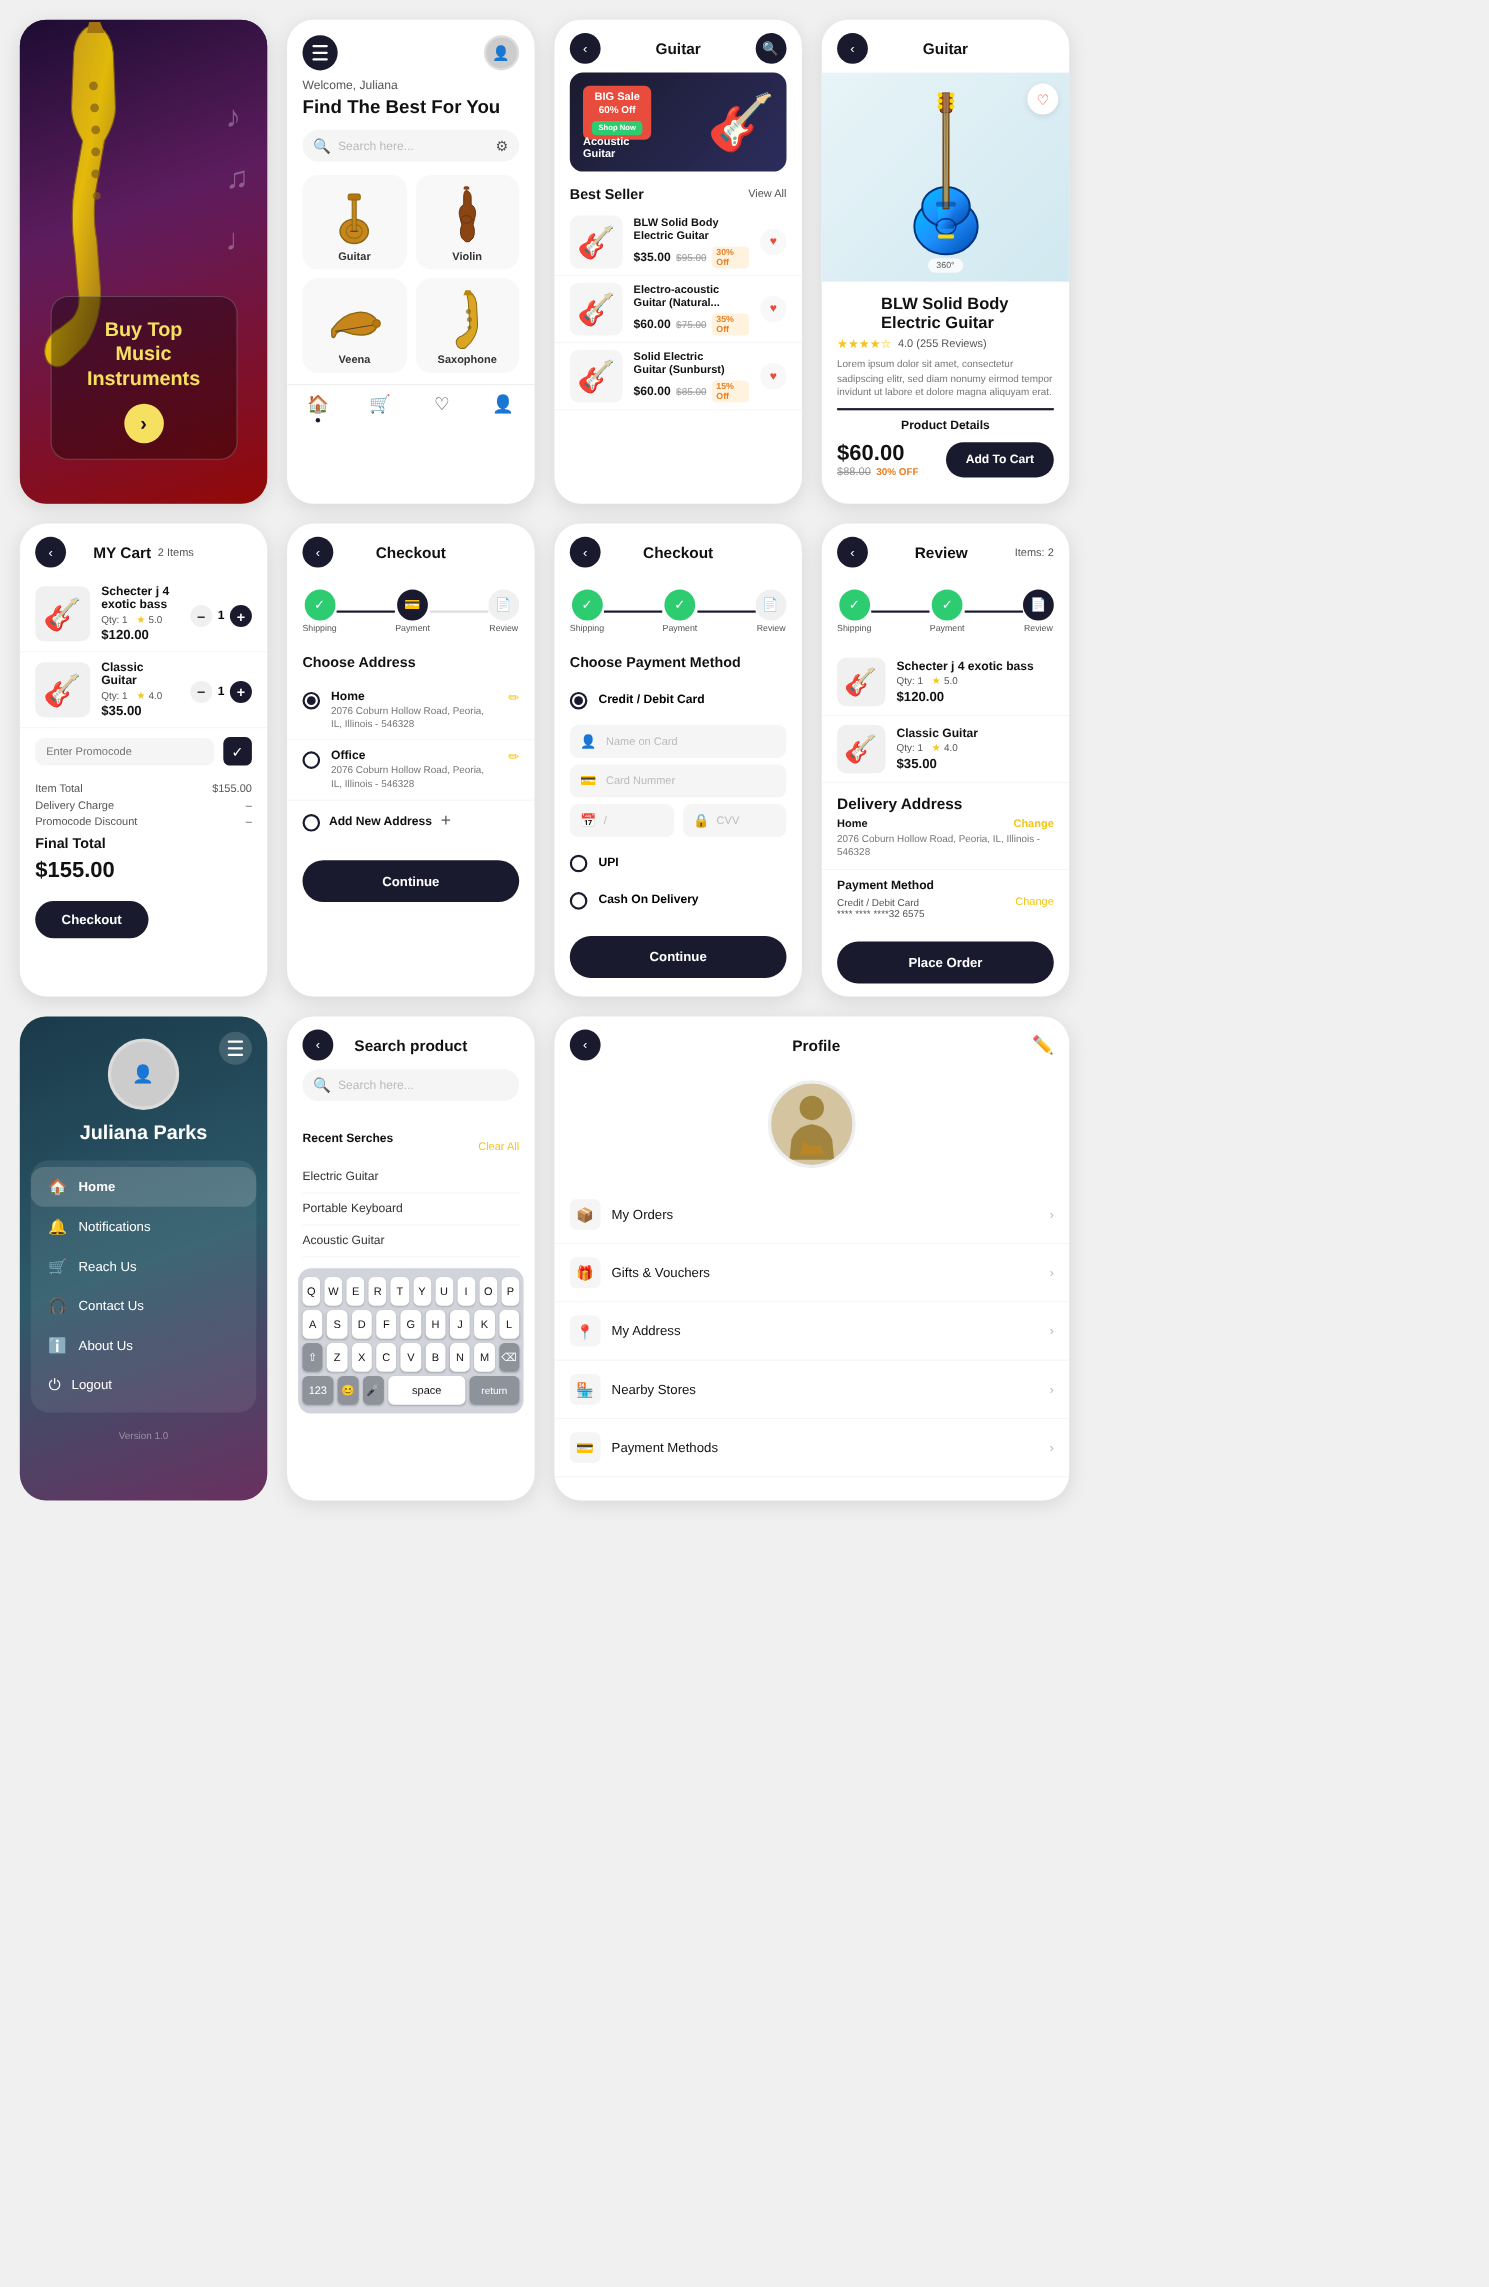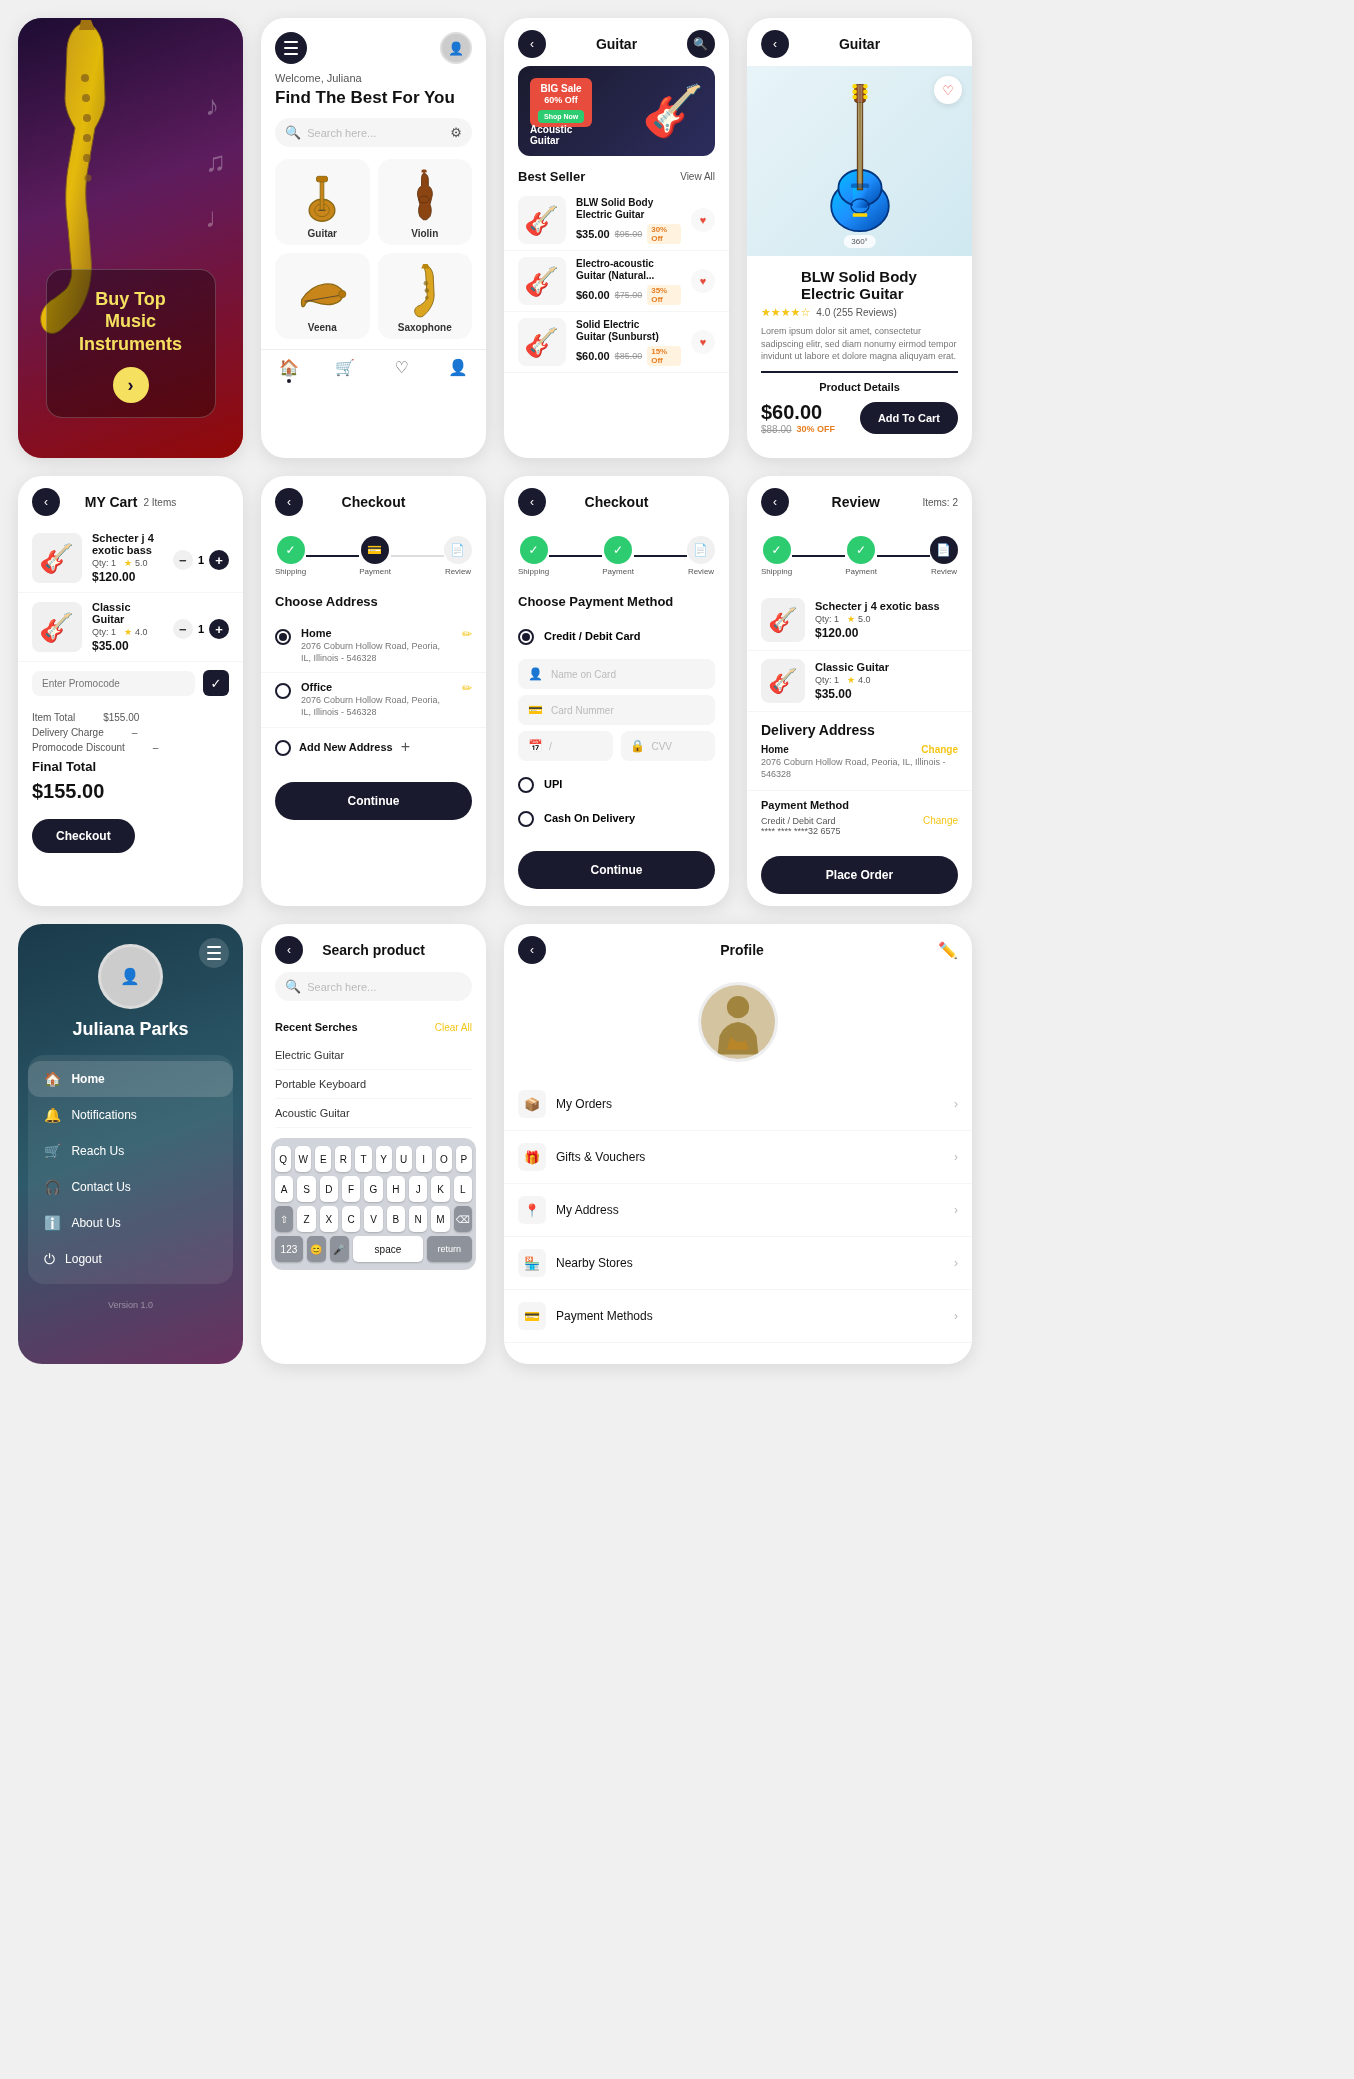--- a/index.html
+++ b/index.html
@@ -151,21 +151,21 @@
     .cart-item-price { font-size: 12px; font-weight: 700; color: #111; }
     .qty-control { display: flex; align-items: center; gap: 5px; margin-top: 4px; }
     .qty-btn { width: 20px; height: 20px; border-radius: 50%; border: none; cursor: pointer; font-size: 13px; font-weight: 700; display: flex; align-items: center; justify-content: center; }
     .qty-minus { background: #f0f0f0; color: #333; }
     .qty-plus { background: #1a1a2e; color: #fff; }
     .qty-num { font-size: 11px; font-weight: 600; }
     .promo-row { display: flex; align-items: center; gap: 8px; padding: 8px 14px; }
     .promo-input { flex:1; background: #f5f5f5; border: none; border-radius: 8px; padding: 7px 10px; font-size: 10px; color: #bbb; outline: none; }
     .promo-submit { width: 26px; height: 26px; background: #1a1a2e; border-radius: 6px; display: flex; align-items: center; justify-content: center; color: #fff; font-size: 13px; cursor: pointer; }
     .cart-totals { padding: 8px 14px; }
-    .total-row { display: flex; justify-content: flex-start; font-size: 10px; color: #555; margin-bottom: 4px; gap: 28px; }
+    .total-row { display: flex; justify-content: space-between; font-size: 10px; color: #555; margin-bottom: 4px; gap: 28px; }
     .total-row.final { font-size: 13px; font-weight: 700; color: #111; margin-top: 6px; }
     .cart-footer { display: flex; align-items: center; justify-content: space-between; padding: 8px 14px 14px; }
     .checkout-btn { background: #1a1a2e; color: #fff; border-radius: 20px; padding: 10px 24px; font-size: 12px; font-weight: 600; cursor: pointer; border: none; }
 
     
     .checkout-card { min-height: 420px; }
     .step-circle { width: 28px; height: 28px; border-radius: 50%; display: flex; align-items: center; justify-content: center; font-size: 12px; }
     .step-circle.active { background: #1a1a2e; color: #fff; }
     .step-circle.done { background: #2ecc71; color: #fff; }
     .step-circle.inactive { background: #f0f0f0; color: #999; }
@@ -216,21 +216,21 @@
     .sidebar-menu-item.active { background: rgba(255,255,255,0.15); font-weight: 700; }
     .sidebar-menu-icon { font-size: 14px; }
     .hamburger-sidebar { position: absolute; top: 14px; right: 14px; width: 30px; height: 30px; background: rgba(255,255,255,0.15); border-radius: 50%; display: flex; align-items: center; justify-content: center; cursor: pointer; }
     .sidebar-version { font-size: 9px; color: rgba(255,255,255,0.4); text-align: center; margin-top: 16px; }
 
     
     .search-product-card { min-height: 440px; }
     .recent-section { padding: 10px 14px; }
     .recent-header { display: flex; justify-content: space-between; align-items: center; margin-bottom: 8px; }
     .recent-label { font-size: 11px; font-weight: 700; color: #111; }
-    .clear-all { font-size: 10px; color: #f5c518; cursor: pointer; }
+    .clear-all { font-size: 10px; color: #f5c518; cursor: pointer; margin-top: 16px; }
     .recent-item { padding: 8px 0; border-bottom: 1px solid #f5f5f5; font-size: 11px; color: #333; }
     .keyboard-area { background: #d1d5db; border-radius: 12px; margin: 10px; padding: 8px 4px 4px; }
     .key-row { display: flex; justify-content: center; gap: 4px; margin-bottom: 4px; }
     .key { background: #fff; border-radius: 5px; width: 22px; height: 26px; display: flex; align-items: center; justify-content: center; font-size: 10px; font-weight: 500; color: #111; cursor: pointer; box-shadow: 0 1px 2px rgba(0,0,0,0.2); }
     .key.dark { background: #8e929a; color: #fff; }
     .key.space { width: 90px; }
     .key.return { background: #8e929a; color: #fff; width: 52px; font-size: 9px; }
 
     
     .profile-card { min-height: 440px; }

